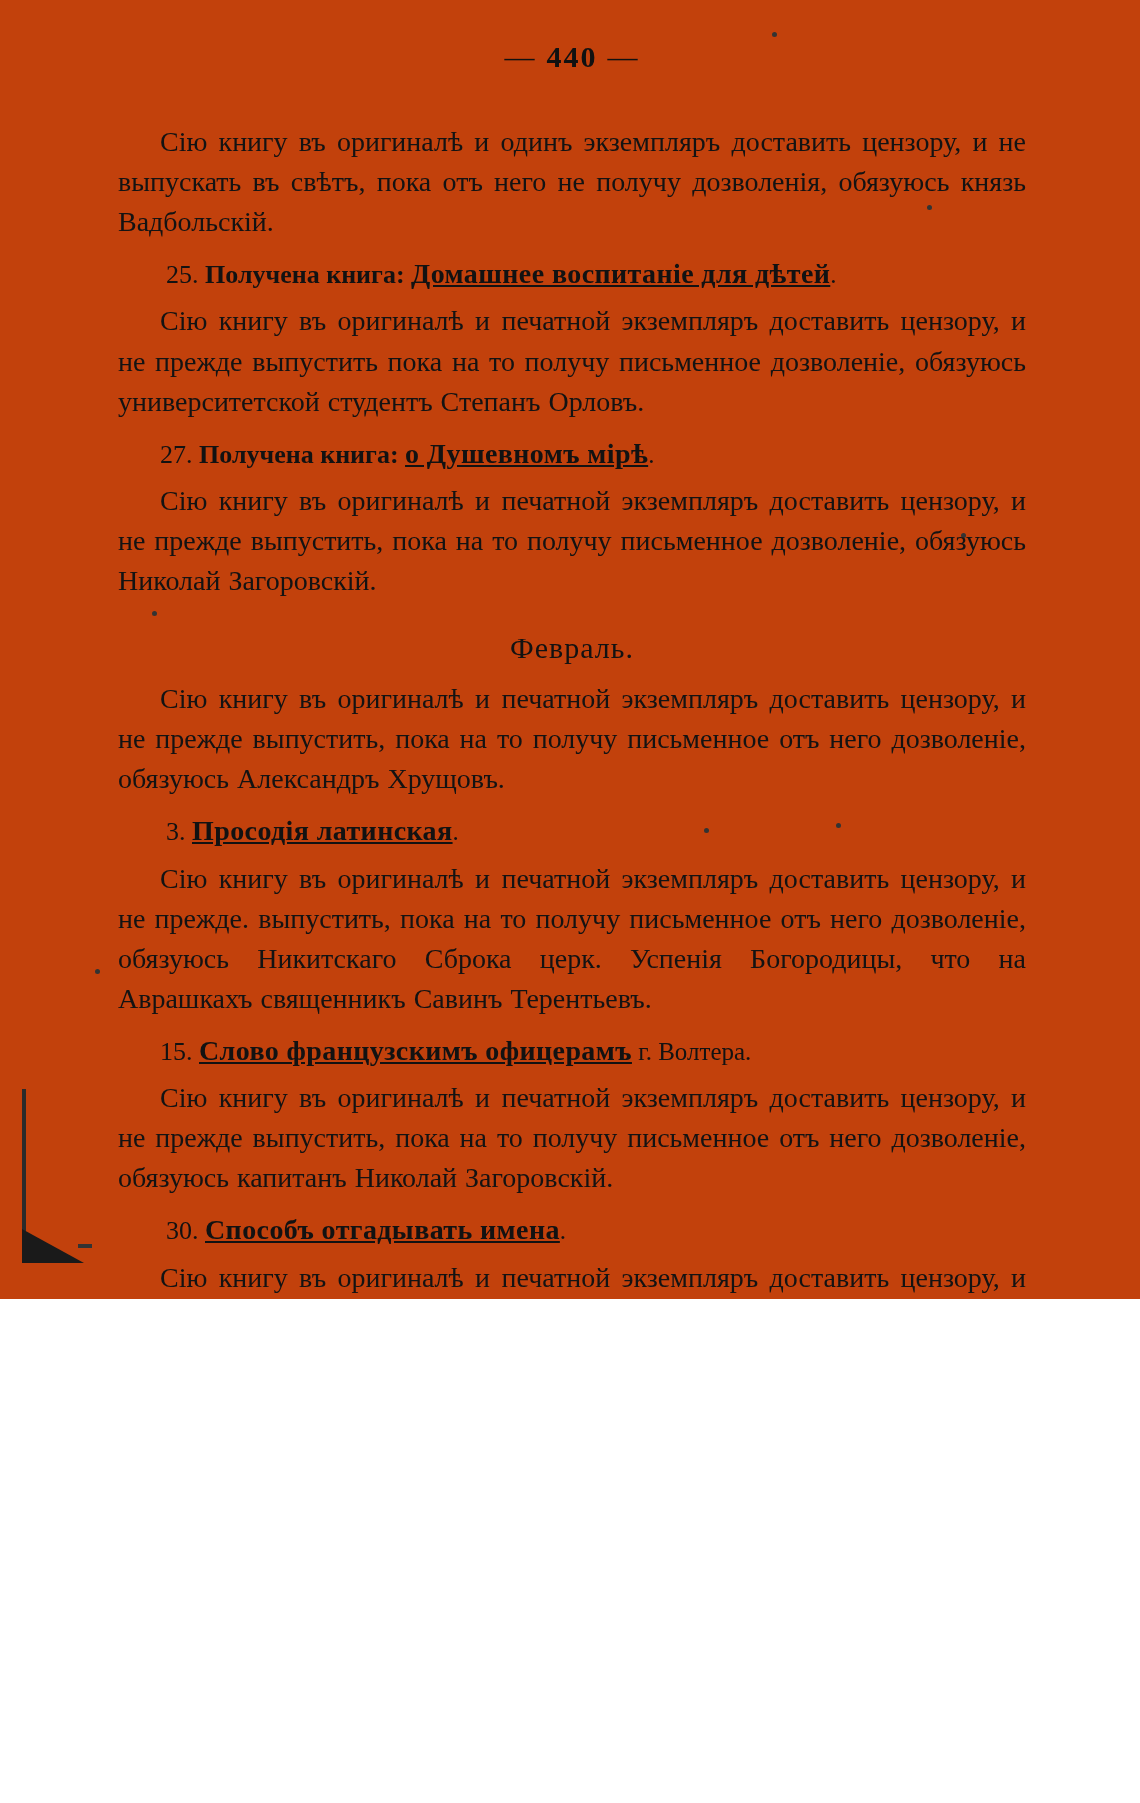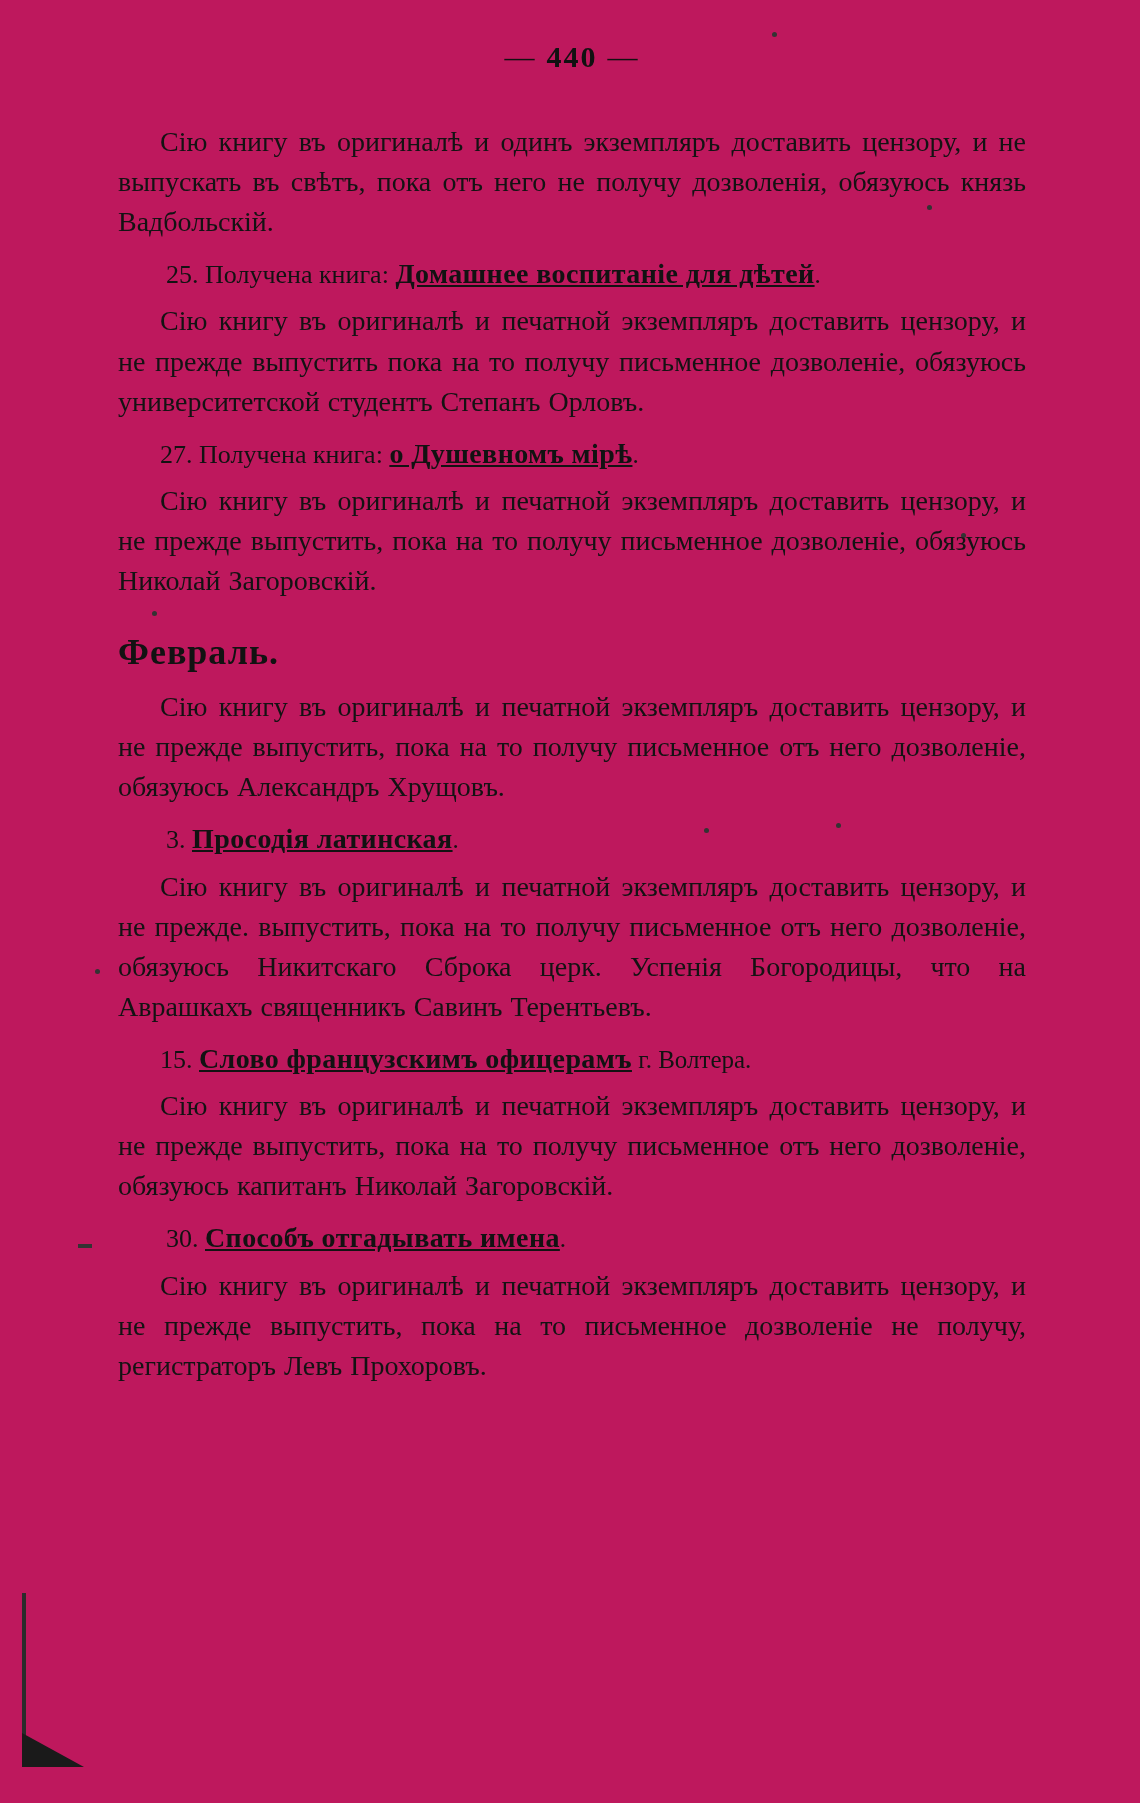--- a/index.html
+++ b/index.html
@@ -3,22 +3,22 @@
 <meta charset="utf-8">
 <style>
   html, body {
     margin: 0;
     padding: 0;
     background: #ffffff;
   }
   .page {
     position: relative;
     width: 1140px;
-    height: 1803px;
-    background: #be185d;
+    height: 1299px;
+    background: #c2410c;
     margin: 0 auto;
     overflow: hidden;
     font-family: "Liberation Serif", "DejaVu Serif", serif;
     color: #121212;
   }
   .content {
     position: absolute;
     left: 118px;
     top: 40px;
     width: 908px;
@@ -48,38 +48,39 @@
     font-size: 26px;
     line-height: 1.4;
     margin: 12px 0 8px 0;
     text-indent: 42px;
   }
   .entry .num {
     font-weight: normal;
     text-align: center;
   }
   .entry .lead {
-    font-weight: normal;
+    font-weight: bold;
   }
   .entry .title {
     font-weight: bold;
     font-size: 28px;
     letter-spacing: 0.4px;
     text-decoration: underline;
   }
   .entry .tail {
     font-weight: normal;
     font-size: 25px;
   }
   .entry.bigtitle {
     text-indent: 48px;
   }
   .section-head {
-    font-weight: bold;
-    font-size: 36px;
+    text-align: center;
+    font-weight: normal;
+    font-size: 30px;
     margin: 30px 0 14px 0;
     letter-spacing: 1px;
   }
   .mark-dot {
     width: 5px;
     height: 5px;
     background: #333;
     border-radius: 50%;
     position: absolute;
   }

